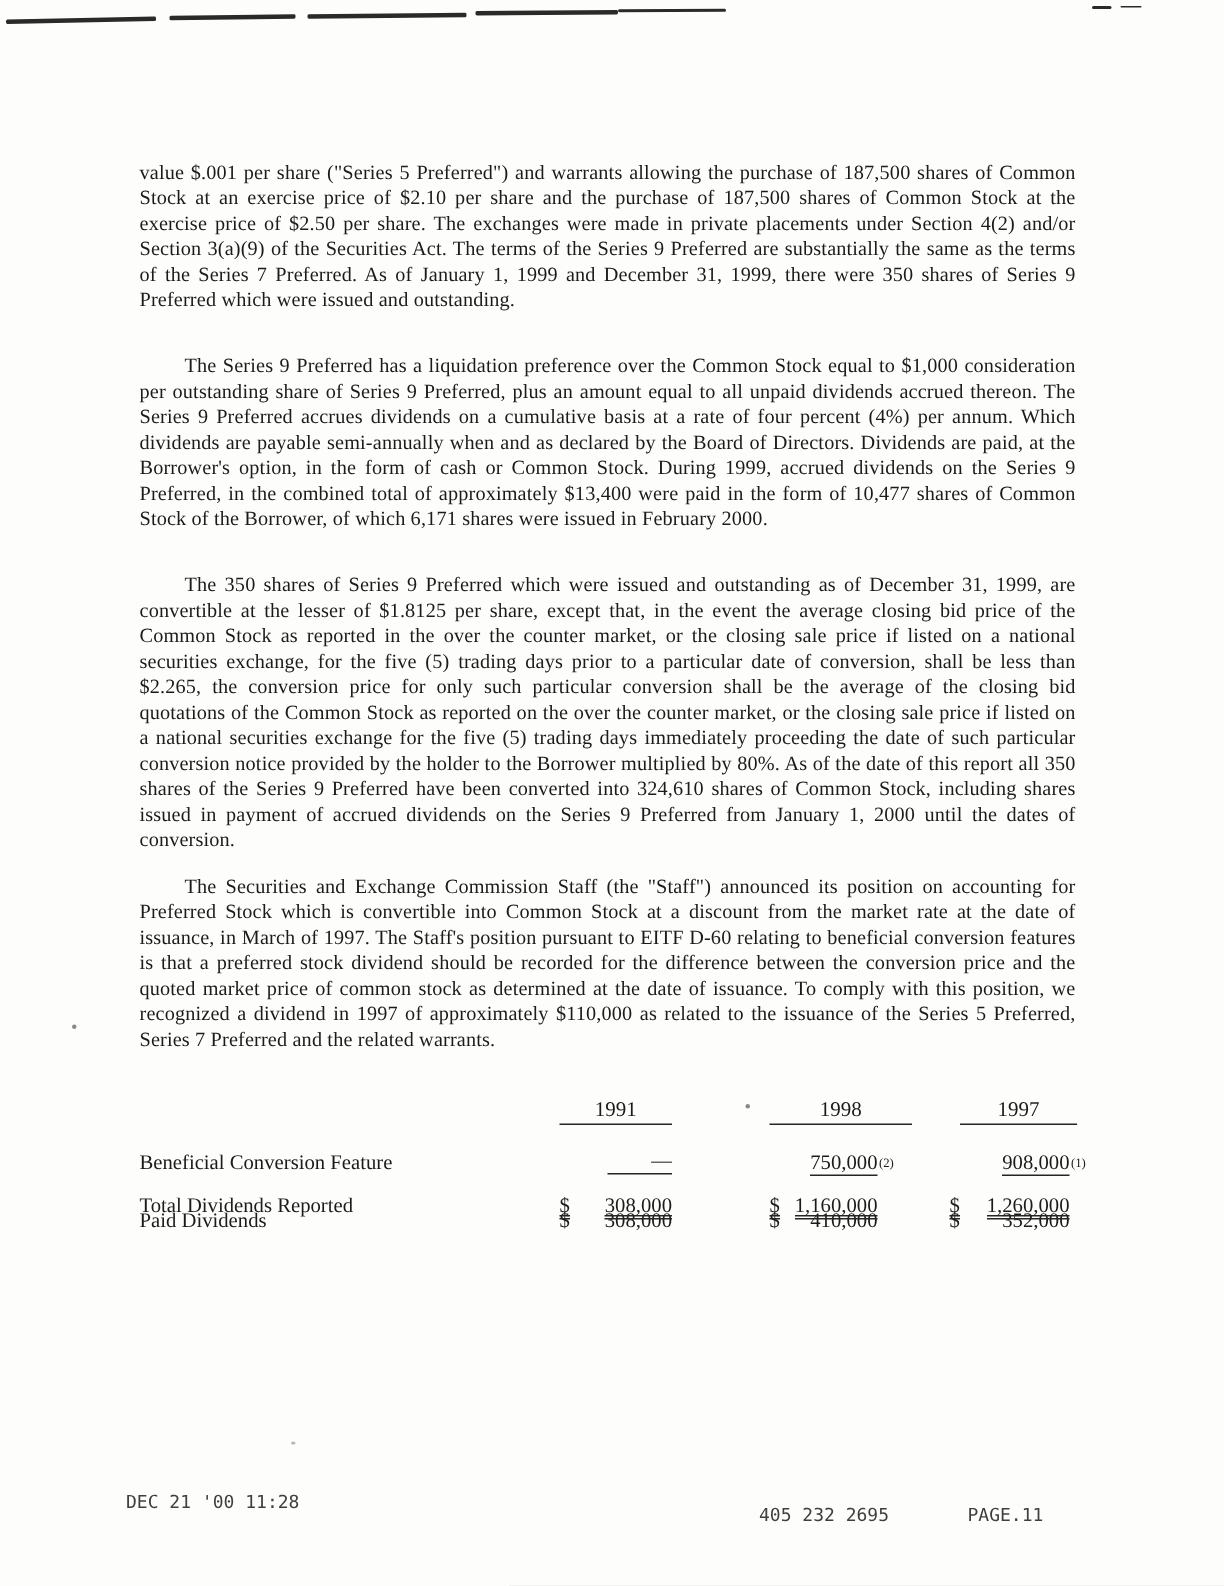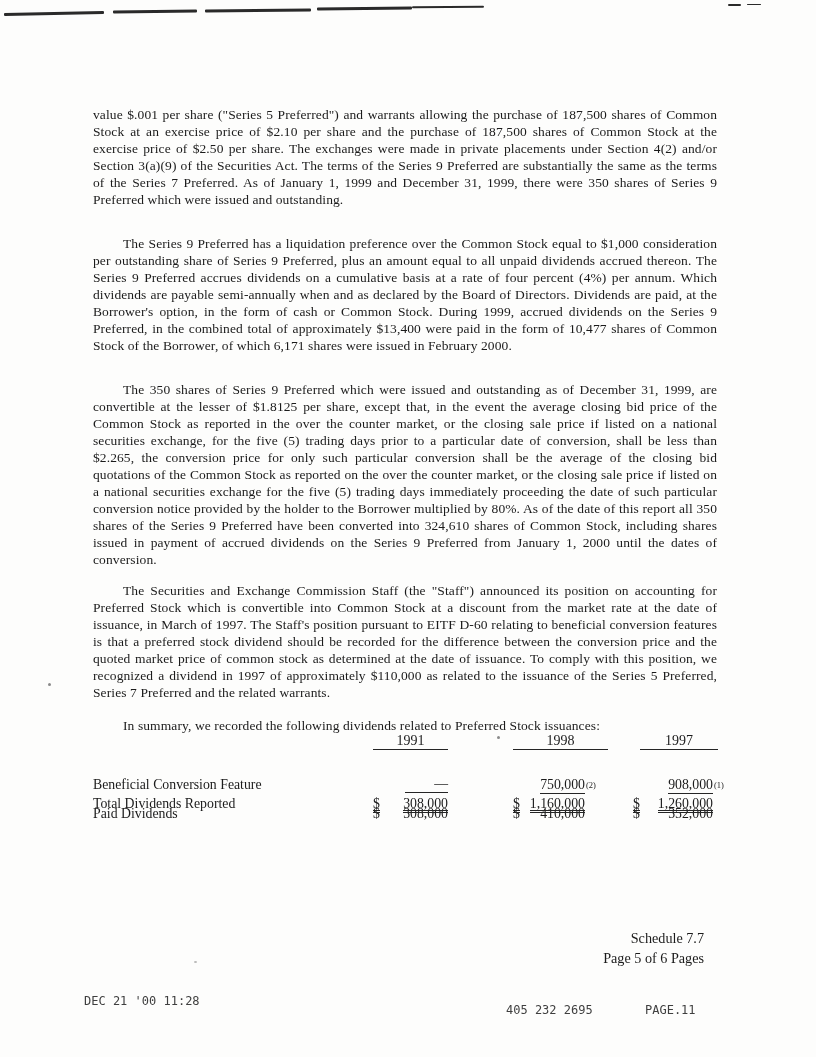--- a/index.html
+++ b/index.html
@@ -33,21 +33,21 @@
   #divtable{position:absolute;left:93px;top:733px;width:624px;height:84px;font-size:13.8px;}
   .th{
     position:absolute;top:0;height:14px;
     text-align:center;font-size:14px;
     border-bottom:1.6px solid #252525;padding-bottom:2px;
   }
   #h1999{left:280px;width:75px;}
   #h1998{left:420px;width:95px;}
   #h1997{left:547px;width:78px;}
   .rowlabel{position:absolute;left:0;white-space:nowrap;}
-  .r1{top:27px;margin-top:46px;} .r2{top:44px;} .r3{top:63px;}
+  .r1{top:27px;margin-top:46px;} .r2{top:34px;} .r3{top:63px;}
   .cell{position:absolute;display:flex;justify-content:space-between;height:17px;}
   .cell.end{justify-content:flex-end;position:absolute;}
   .c1{left:280px;width:75px;}
   .c2{left:420px;width:72px;}
   .c3{left:540px;width:80px;}
   .u{border-bottom:1.2px solid #252525;}
   .uu{border-bottom:3px double #252525;}
   .dashcell{
     position:absolute;left:312px;width:43px;height:15px;
     text-align:right;border-bottom:1.2px solid #252525;line-height:13px;
@@ -96,21 +96,20 @@
   <div class="scratch" style="left:747px;top:3.5px;width:14px;height:1.8px;"></div>
 
   <div class="speck" style="left:48px;top:683px;width:3px;height:3px;"></div>
   <div class="speck" style="left:497px;top:736px;width:3px;height:3px;"></div>
   <div class="speck" style="left:194px;top:961px;width:3px;height:2px;opacity:.6;"></div>
 
   <p class="para" id="p1">value $.001 per share ("Series 5 Preferred") and warrants allowing the purchase of 187,500 shares of Common Stock at an exercise price of $2.10 per share and the purchase of 187,500 shares of Common Stock at the exercise price of $2.50 per share.  The exchanges were made in private placements under Section 4(2) and/or Section 3(a)(9) of the Securities Act.  The terms of the Series 9 Preferred are substantially the same as the terms of the Series 7 Preferred. As of January 1, 1999 and December 31, 1999, there were 350 shares of Series 9 Preferred which were issued and outstanding.</p>
   <p class="para indent" id="p2">The Series 9 Preferred has a liquidation preference over the Common Stock equal to $1,000 consideration per outstanding share of Series 9 Preferred, plus an amount equal to all unpaid dividends accrued thereon. The Series 9 Preferred accrues dividends on a cumulative basis at a rate of four percent (4%) per annum.  Which dividends are payable semi-annually when and as declared by the Board of Directors.  Dividends are paid, at the Borrower's option, in the form of cash or Common Stock.  During 1999, accrued dividends on the Series 9 Preferred, in the combined total of approximately $13,400 were paid in the form of 10,477 shares of Common Stock of the Borrower, of which 6,171 shares were issued in February 2000.</p>
   <p class="para indent" id="p3">The 350 shares of Series 9 Preferred which were issued and outstanding as of December 31, 1999, are convertible at the lesser of $1.8125 per share, except that, in the event the average closing bid price of the Common Stock as reported in the over the counter market, or the closing sale price if listed on a national securities exchange, for the five (5) trading days prior to a particular date of conversion, shall be less than $2.265, the conversion price for only such particular conversion shall be the average of the closing bid quotations of the Common Stock as reported on the over the counter market, or the closing sale price if listed on a national securities exchange for the five (5) trading days immediately proceeding the date of such particular conversion notice provided by the holder to the Borrower multiplied by 80%.  As of the date of this report all 350 shares of the Series 9 Preferred have been converted into 324,610 shares of Common Stock, including shares issued in payment of accrued dividends on the Series 9 Preferred from January 1, 2000 until the dates of conversion.</p>
   <p class="para indent" id="p4">The Securities and Exchange Commission Staff (the "Staff") announced its position on accounting for Preferred Stock which is convertible into Common Stock at a discount from the market rate at the date of issuance, in March of 1997.  The Staff's position pursuant to EITF D-60 relating to beneficial conversion features is that a preferred stock dividend should be recorded for the difference between the conversion price and the quoted market price of common stock as determined at the date of issuance. To comply with this position, we recognized a dividend in 1997 of approximately $110,000 as related to the issuance of the Series 5 Preferred, Series 7 Preferred and the related warrants.</p>
-  <p class="para indent" id="p5">In summary, we recorded the following dividends related to Preferred Stock issuances:</p>
 
   <div id="divtable">
     <span class="th" id="h1999">1991</span>
     <span class="th" id="h1998">1998</span>
     <span class="th" id="h1997">1997</span>
 
     <span class="rowlabel r1">Paid Dividends</span>
     <span class="cell r1 c1">
       <span>$</span>
       <span>308,000</span>
@@ -144,22 +143,18 @@
       <span class="uu">$</span>
       <span class="uu">1,160,000</span>
     </span>
     <span class="cell r3 c3">
       <span class="uu">$</span>
       <span class="uu">1,260,000</span>
     </span>
   </div>
 
 
-  <div id="schedule">
-    <div>Schedule 7.7</div>
-    <div>Page 5 of 6 Pages</div>
-  </div>
 
   <span class="fax" id="fax-ts">DEC 21 '00 11:28</span>
   <span class="fax" id="fax-num">405 232 2695</span>
   <span class="fax" id="fax-page">PAGE.11</span>
 
 </div>
 
 </body></html>

